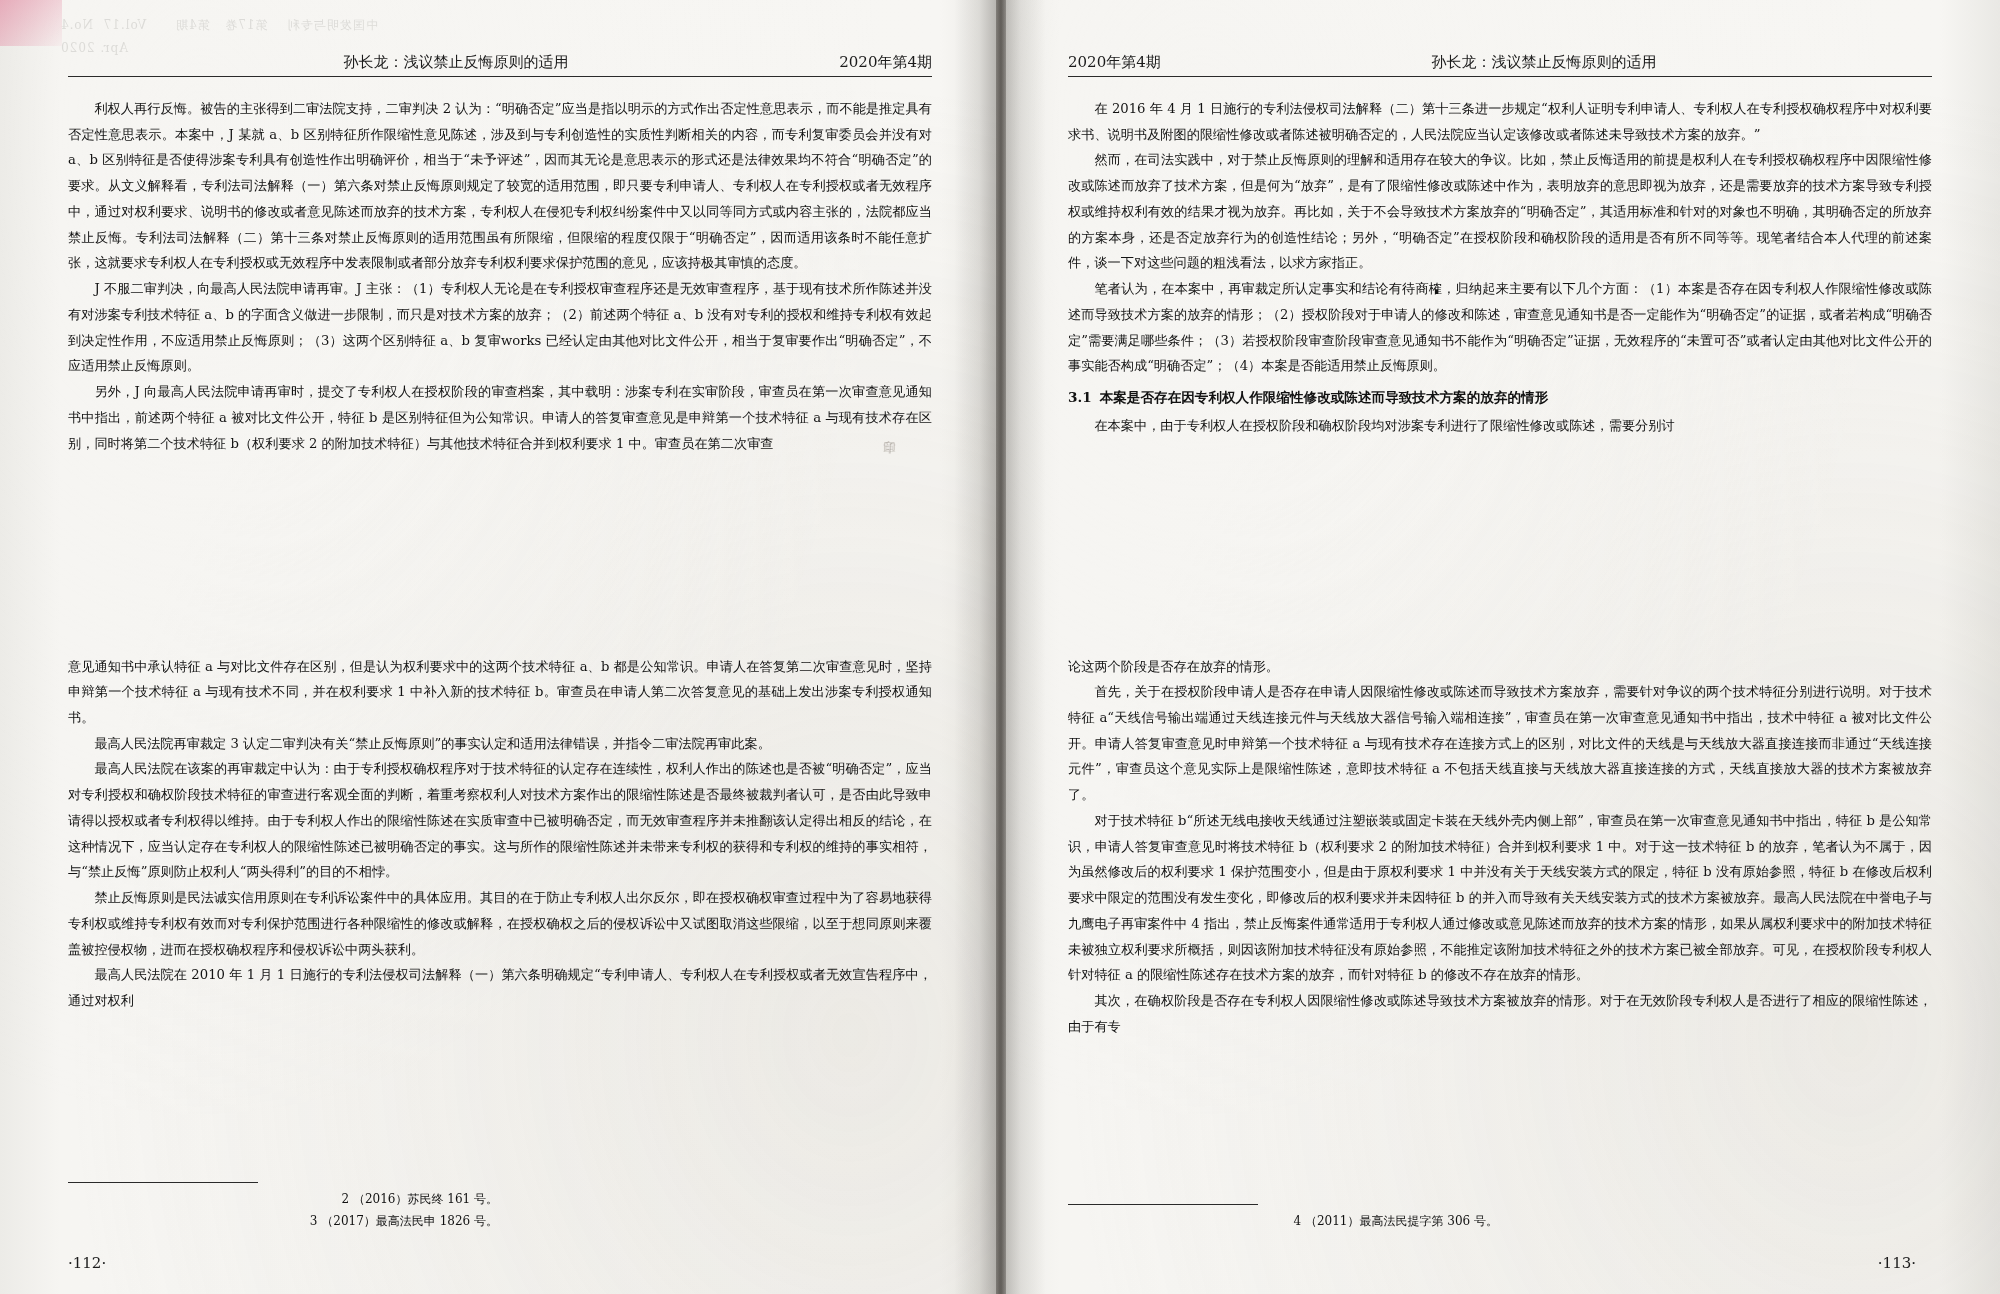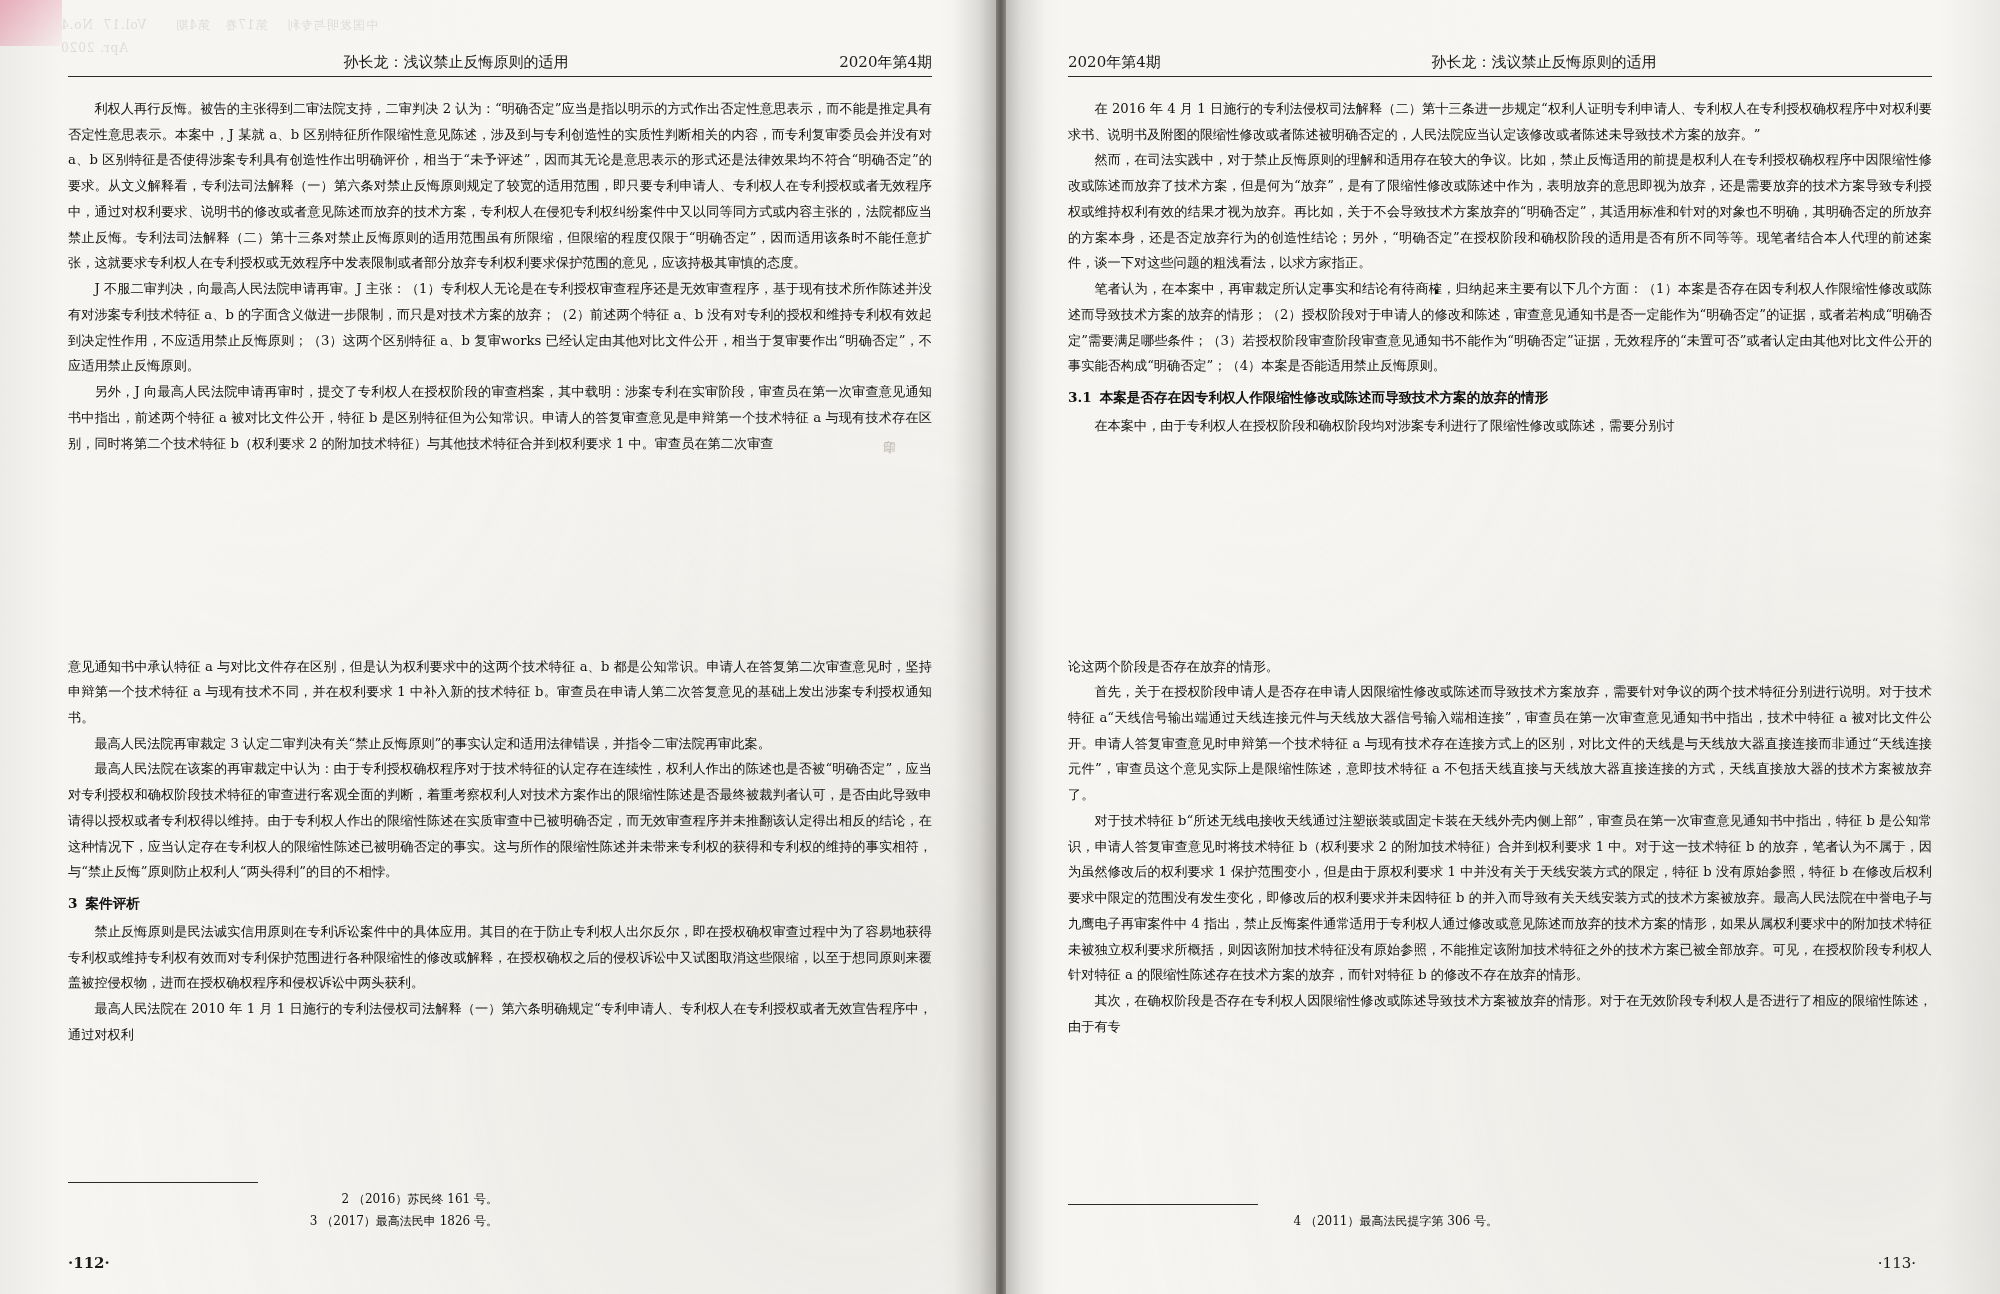--- a/index.html
+++ b/index.html
@@ -120,21 +120,21 @@
   }
   .fn-rule{
     width:190px;border-top:1px solid #2a2a2a;margin-bottom:5px;
   }
   .fn{white-space:nowrap;}
 
   
   .folio{
     position:absolute;bottom:22px;font-size:15px;color:#1b1b1b;
   }
-  .folio.l{left:68px;font-weight:bold;}
+  .folio.l{left:68px;}
   .folio.r{right:84px;}
 
   
   .smudge{
     position:absolute;
     color:rgba(120,110,100,.30);
     font-size:13px;
     writing-mode:vertical-rl;
     pointer-events:none;
   }
@@ -169,23 +169,20 @@
       <div class="col">
         <p>利权人再行反悔。被告的主张得到二审法院支持，二审判决 2 认为：“明确否定”应当是指以明示的方式作出否定性意思表示，而不能是推定具有否定性意思表示。本案中，J 某就 a、b 区别特征所作限缩性意见陈述，涉及到与专利创造性的实质性判断相关的内容，而专利复审委员会并没有对 a、b 区别特征是否使得涉案专利具有创造性作出明确评价，相当于“未予评述”，因而其无论是意思表示的形式还是法律效果均不符合“明确否定”的要求。从文义解释看，专利法司法解释（一）第六条对禁止反悔原则规定了较宽的适用范围，即只要专利申请人、专利权人在专利授权或者无效程序中，通过对权利要求、说明书的修改或者意见陈述而放弃的技术方案，专利权人在侵犯专利权纠纷案件中又以同等同方式或内容主张的，法院都应当禁止反悔。专利法司法解释（二）第十三条对禁止反悔原则的适用范围虽有所限缩，但限缩的程度仅限于“明确否定”，因而适用该条时不能任意扩张，这就要求专利权人在专利授权或无效程序中发表限制或者部分放弃专利权利要求保护范围的意见，应该持极其审慎的态度。</p>
         <p>J 不服二审判决，向最高人民法院申请再审。J 主张：（1）专利权人无论是在专利授权审查程序还是无效审查程序，基于现有技术所作陈述并没有对涉案专利技术特征 a、b 的字面含义做进一步限制，而只是对技术方案的放弃；（2）前述两个特征 a、b 没有对专利的授权和维持专利权有效起到决定性作用，不应适用禁止反悔原则；（3）这两个区别特征 a、b 复审works 已经认定由其他对比文件公开，相当于复审要作出“明确否定”，不应适用禁止反悔原则。</p>
         <p>另外，J 向最高人民法院申请再审时，提交了专利权人在授权阶段的审查档案，其中载明：涉案专利在实审阶段，审查员在第一次审查意见通知书中指出，前述两个特征 a 被对比文件公开，特征 b 是区别特征但为公知常识。申请人的答复审查意见是申辩第一个技术特征 a 与现有技术存在区别，同时将第二个技术特征 b（权利要求 2 的附加技术特征）与其他技术特征合并到权利要求 1 中。审查员在第二次审查</p>
       </div>
 
       <div class="col">
         <p class="noind">意见通知书中承认特征 a 与对比文件存在区别，但是认为权利要求中的这两个技术特征 a、b 都是公知常识。申请人在答复第二次审查意见时，坚持申辩第一个技术特征 a 与现有技术不同，并在权利要求 1 中补入新的技术特征 b。审查员在申请人第二次答复意见的基础上发出涉案专利授权通知书。</p>
         <p>最高人民法院再审裁定 3 认定二审判决有关“禁止反悔原则”的事实认定和适用法律错误，并指令二审法院再审此案。</p>
         <p>最高人民法院在该案的再审裁定中认为：由于专利授权确权程序对于技术特征的认定存在连续性，权利人作出的陈述也是否被“明确否定”，应当对专利授权和确权阶段技术特征的审查进行客观全面的判断，着重考察权利人对技术方案作出的限缩性陈述是否最终被裁判者认可，是否由此导致申请得以授权或者专利权得以维持。由于专利权人作出的限缩性陈述在实质审查中已被明确否定，而无效审查程序并未推翻该认定得出相反的结论，在这种情况下，应当认定存在专利权人的限缩性陈述已被明确否定的事实。这与所作的限缩性陈述并未带来专利权的获得和专利权的维持的事实相符，与“禁止反悔”原则防止权利人“两头得利”的目的不相悖。</p>
-        <h4>
-          <span class="num">3</span><span>案件评析</span>
-        </h4>
         <p>禁止反悔原则是民法诚实信用原则在专利诉讼案件中的具体应用。其目的在于防止专利权人出尔反尔，即在授权确权审查过程中为了容易地获得专利权或维持专利权有效而对专利保护范围进行各种限缩性的修改或解释，在授权确权之后的侵权诉讼中又试图取消这些限缩，以至于想同原则来覆盖被控侵权物，进而在授权确权程序和侵权诉讼中两头获利。</p>
         <p>最高人民法院在 2010 年 1 月 1 日施行的专利法侵权司法解释（一）第六条明确规定“专利申请人、专利权人在专利授权或者无效宣告程序中，通过对权利</p>
       </div>
     </div>
 
     <div class="footnotes">
       <div class="fn-rule"></div>
       <div class="fn">2 （2016）苏民终 161 号。</div>
       <div class="fn">3 （2017）最高法民申 1826 号。</div>
     </div>

